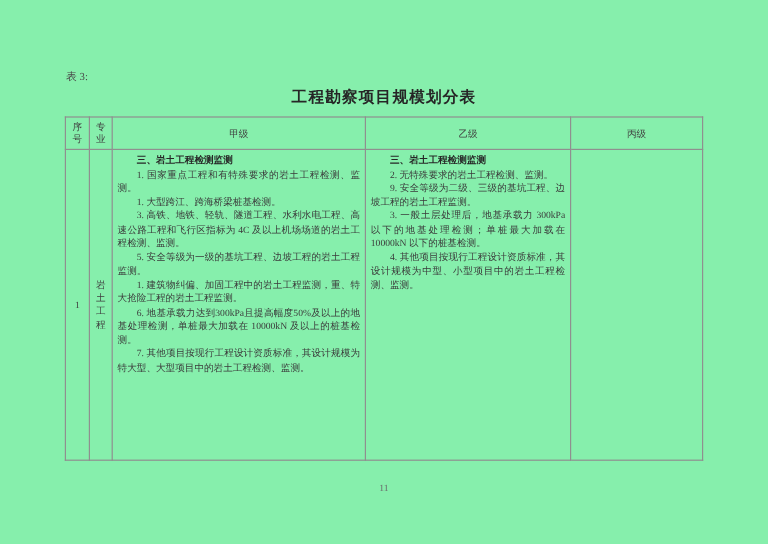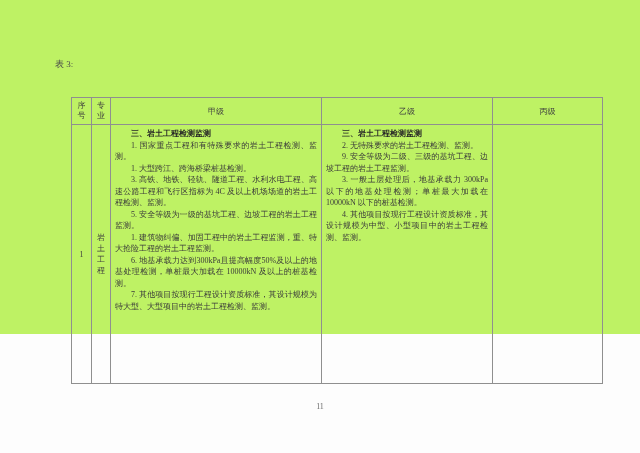--- a/index.html
+++ b/index.html
@@ -5,43 +5,43 @@
   * { margin: 0; padding: 0; box-sizing: border-box; }
   html, body {
     width: 640px; height: 453px;
     background: #fdfdfd;
     font-family: "Liberation Serif", "DejaVu Serif", serif;
     color: #3a3a3a;
     overflow: hidden;
   }
   .page {
     position: relative;
-    width: 640px; height: 334px;
-    background: #bef264;
+    width: 640px; height: 453px;
+    background: #86efac;
     font-family: Liberation Serif, serif;
   }
   .table-label {
     position: absolute;
     left: 55px; top: 58px;
     font-size: 9px;
     color: #4a4a4a;
   }
   .doc-title {
     position: absolute;
     left: 0; top: 72px;
     width: 100%;
     text-align: center;
     font-size: 13px;
     font-weight: bold;
     color: #262626;
     letter-spacing: 1px;
   }
   table.scale-table {
     position: absolute;
-    left: 71px; top: 97px;
+    left: 54px; top: 97px;
     width: 531px;
     border-collapse: collapse;
     table-layout: fixed;
   }
   table.scale-table th,
   table.scale-table td {
     border: 1px solid #8f8f8f;
     font-weight: normal;
   }
   thead tr { height: 27px; }
@@ -100,20 +100,21 @@
     color: #6a6a6a;
   }
 </style>
 </head>
 <body>
 
 <div class="page">
 
   <div class="table-label">表 3:</div>
 
+  <div class="doc-title">工程勘察项目规模划分表</div>
 
   <table class="scale-table">
     <colgroup>
       <col style="width:20px">
       <col style="width:19px">
       <col style="width:211px">
       <col style="width:171px">
       <col style="width:110px">
     </colgroup>
     <thead>

